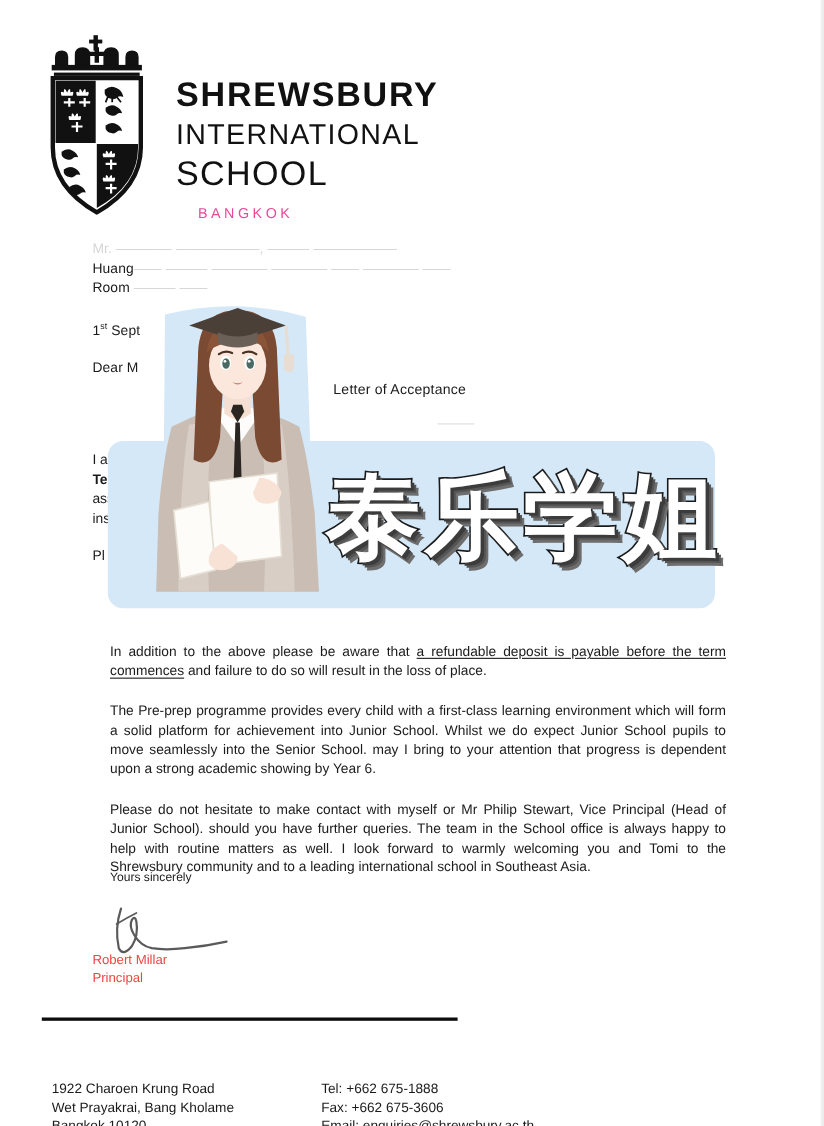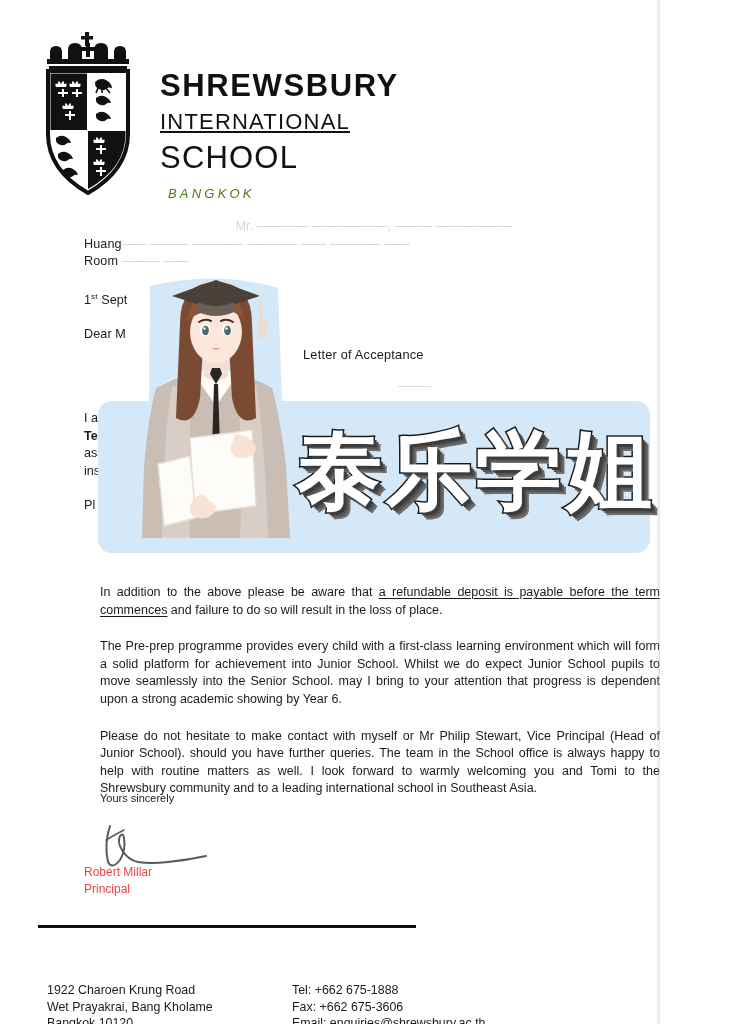--- a/index.html
+++ b/index.html
@@ -6,21 +6,21 @@
     margin: 0;
     padding: 0;
     background: #ffffff;
   }
   body {
     font-family: "Liberation Sans", sans-serif;
     -webkit-font-smoothing: antialiased;
   }
   .page {
     position: relative;
-    width: 660px;
+    width: 749px;
     height: 1024px;
     background: #ffffff;
     overflow: hidden;
     box-sizing: border-box;
   }
   .page-edge-shade {
     position: absolute;
     top: 0; right: 0;
     width: 4px; height: 1024px;
     background: linear-gradient(to right, rgba(255,255,255,0), rgba(175,175,175,0.35));
@@ -44,60 +44,57 @@
     padding-top: 38px;
     color: #111111;
   }
   .wm-line1 {
     font-size: 31px;
     font-weight: bold;
     letter-spacing: 1.6px;
     line-height: 36px;
   }
   .wm-line2 {
-    font-size: 22px;
+    font-size: 26px;
     font-weight: 300;
     letter-spacing: 1.2px;
     line-height: 36px;
-    text-decoration: underline;
   }
   .wm-line3 {
     font-size: 31px;
     font-weight: 300;
     letter-spacing: 1.2px;
     line-height: 36px;
   }
   .wm-sub {
     margin-top: 10px;
-    margin-left: 8px;
+    margin-left: 20px;
     font-size: 13px;
     font-weight: 500;
     letter-spacing: 3.2px;
-    color: #4d7c0f;
-    font-style: italic;
+    color: #ec4899;
   }
 
   
   .body-text {
     position: absolute;
     left: 84px;
     top: 218px;
     width: 580px;
     color: #1b1b1b;
     font-size: 12.6px;
     line-height: 17.5px;
   }
   .addr-line {
     white-space: nowrap;
     letter-spacing: 0.1px;
   }
   .redacted {
     color: rgba(60,60,60,0.22);
     filter: blur(0.6px);
-    text-align: center;
   }
   .spacer-sm { height: 17px; }
   .date-line { letter-spacing: 0.1px; }
   .date-line sup { font-size: 8px; vertical-align: super; }
   .salutation { letter-spacing: 0.1px; }
 
   .acceptance-wrap {
     position: absolute;
     left: 303px;
     top: 345px;

